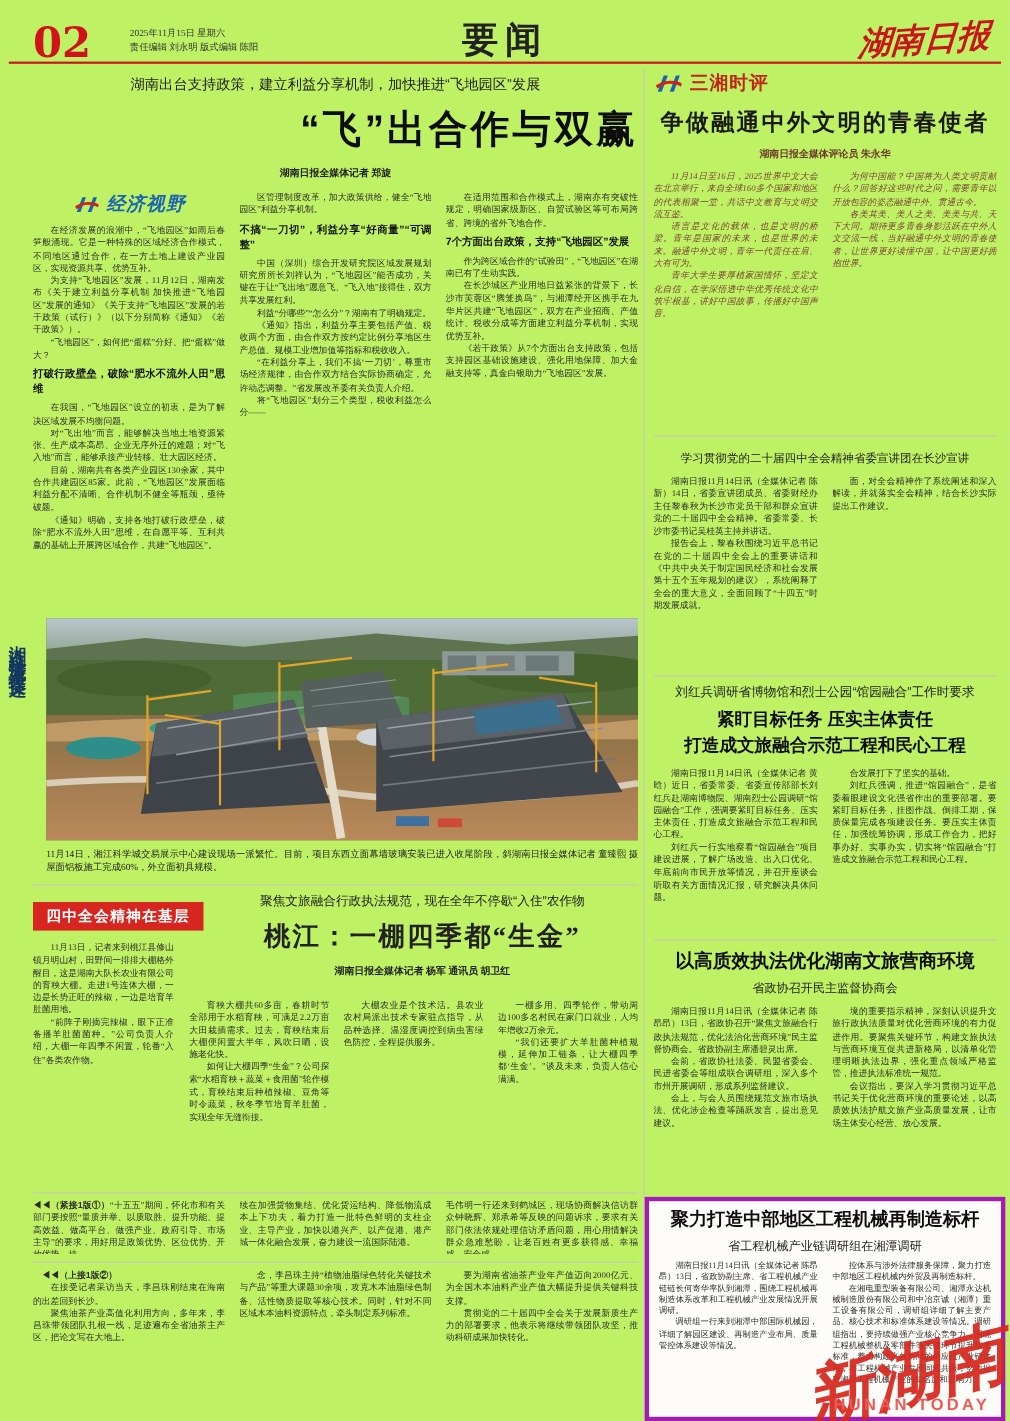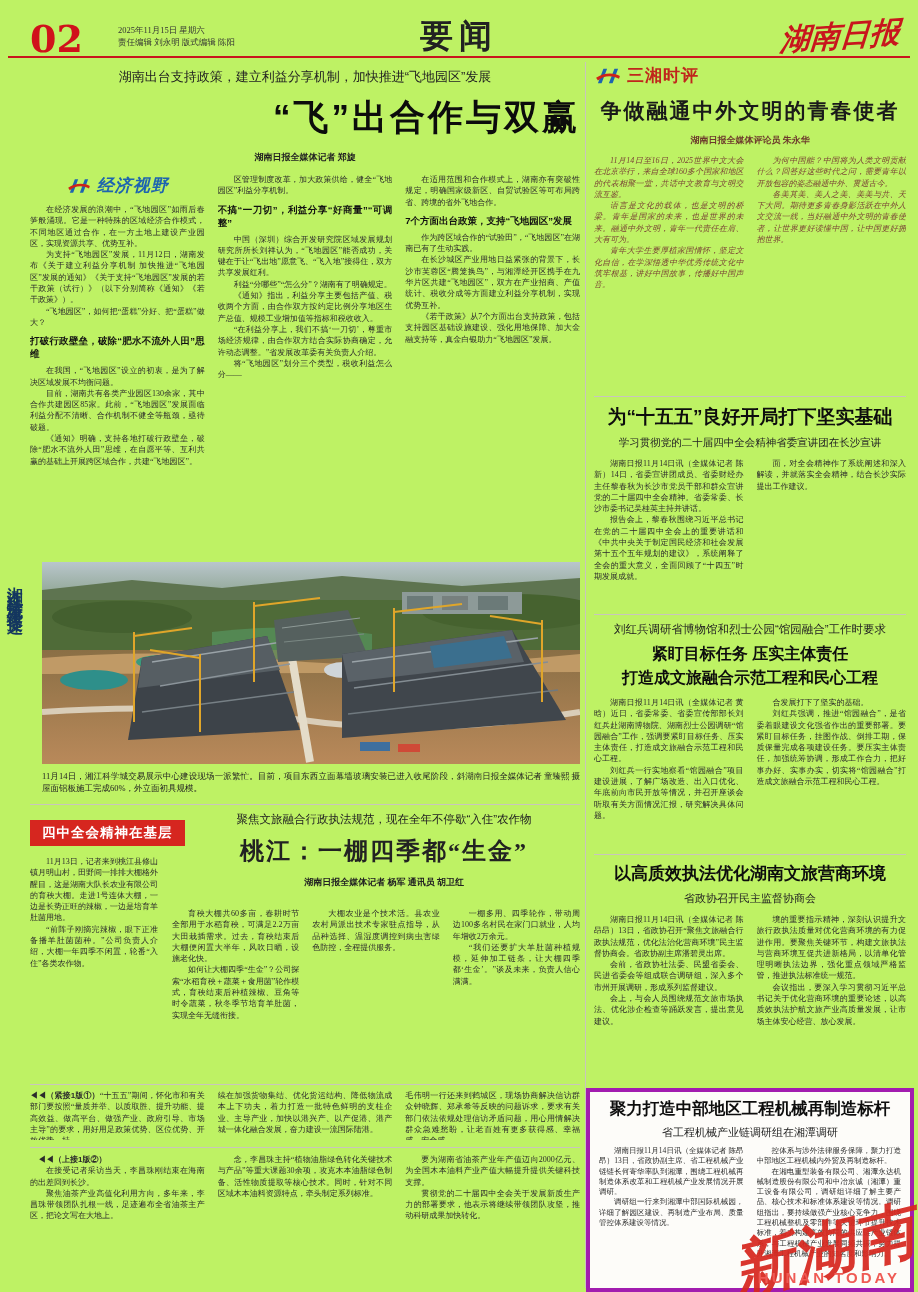--- a/index.html
+++ b/index.html
@@ -106,20 +106,21 @@
           <span class="col-logo-text">经济视野</span>
         </div>
         <div>
             <p>在经济发展的浪潮中，“飞地园区”如雨后春笋般涌现。它是一种特殊的区域经济合作模式，不同地区通过合作，在一方土地上建设产业园区，实现资源共享、优势互补。</p>
             <p>为支持“飞地园区”发展，11月12日，湖南发布《关于建立利益分享机制 加快推进“飞地园区”发展的通知》《关于支持“飞地园区”发展的若干政策（试行）》（以下分别简称《通知》《若干政策》）。</p>
             <p>“飞地园区”，如何把“蛋糕”分好、把“蛋糕”做大？</p>
           </div>
         <div class="subhead">打破行政壁垒，破除“肥水不流外人田”思维</div>
         <div>
             <p>在我国，“飞地园区”设立的初衷，是为了解决区域发展不均衡问题。</p>
+            <p>对“飞出地”而言，能够解决当地土地资源紧张、生产成本高昂、企业无序外迁的难题；对“飞入地”而言，能够承接产业转移、壮大园区经济。</p>
             <p>目前，湖南共有各类产业园区130余家，其中合作共建园区85家。此前，“飞地园区”发展面临利益分配不清晰、合作机制不健全等瓶颈，亟待破题。</p>
             <p>《通知》明确，支持各地打破行政壁垒，破除“肥水不流外人田”思维，在自愿平等、互利共赢的基础上开展跨区域合作，共建“飞地园区”。</p>
           </div>
       </div>
       <div>
         <div>
             <p>区管理制度改革，加大政策供给，健全“飞地园区”利益分享机制。</p>
           </div>
         <div class="subhead">不搞“一刀切”，利益分享“好商量”“可调整”</div>
         <div>
@@ -294,21 +295,20 @@
       <div>
           <p>为何中国能？中国将为人类文明贡献什么？回答好这些时代之问，需要青年以开放包容的姿态融通中外、贯通古今。</p>
           <p>各美其美、美人之美、美美与共、天下大同。期待更多青春身影活跃在中外人文交流一线，当好融通中外文明的青春使者，让世界更好读懂中国，让中国更好拥抱世界。</p>
         </div>
     </div>
   </div>
 
   <div class="h-rule" style="left:594px; width:312px; top:396px;"></div>
 
   <div class="rblock" style="top:404px;">
-    <div class="r-headline" style="font-size:19px;">为“十五五”良好开局打下坚实基础</div>
     <div class="r-subtitle" style="font-size:10.5px; margin-top:6px;">学习贯彻党的二十届四中全会精神省委宣讲团在长沙宣讲</div>
     <div class="cols body-text" style="height:158px; margin-top:8px;">
       <div>
           <p>湖南日报11月14日讯（全媒体记者 陈新）14日，省委宣讲团成员、省委财经办主任黎春秋为长沙市党员干部和群众宣讲党的二十届四中全会精神。省委常委、长沙市委书记吴桂英主持并讲话。</p>
           <p>报告会上，黎春秋围绕习近平总书记在党的二十届四中全会上的重要讲话和《中共中央关于制定国民经济和社会发展第十五个五年规划的建议》，系统阐释了全会的重大意义，全面回顾了“十四五”时期发展成就。</p>
         </div>
       <div>
           <p>面，对全会精神作了系统阐述和深入解读，并就落实全会精神，结合长沙实际提出工作建议。</p>
         </div>
     </div>

